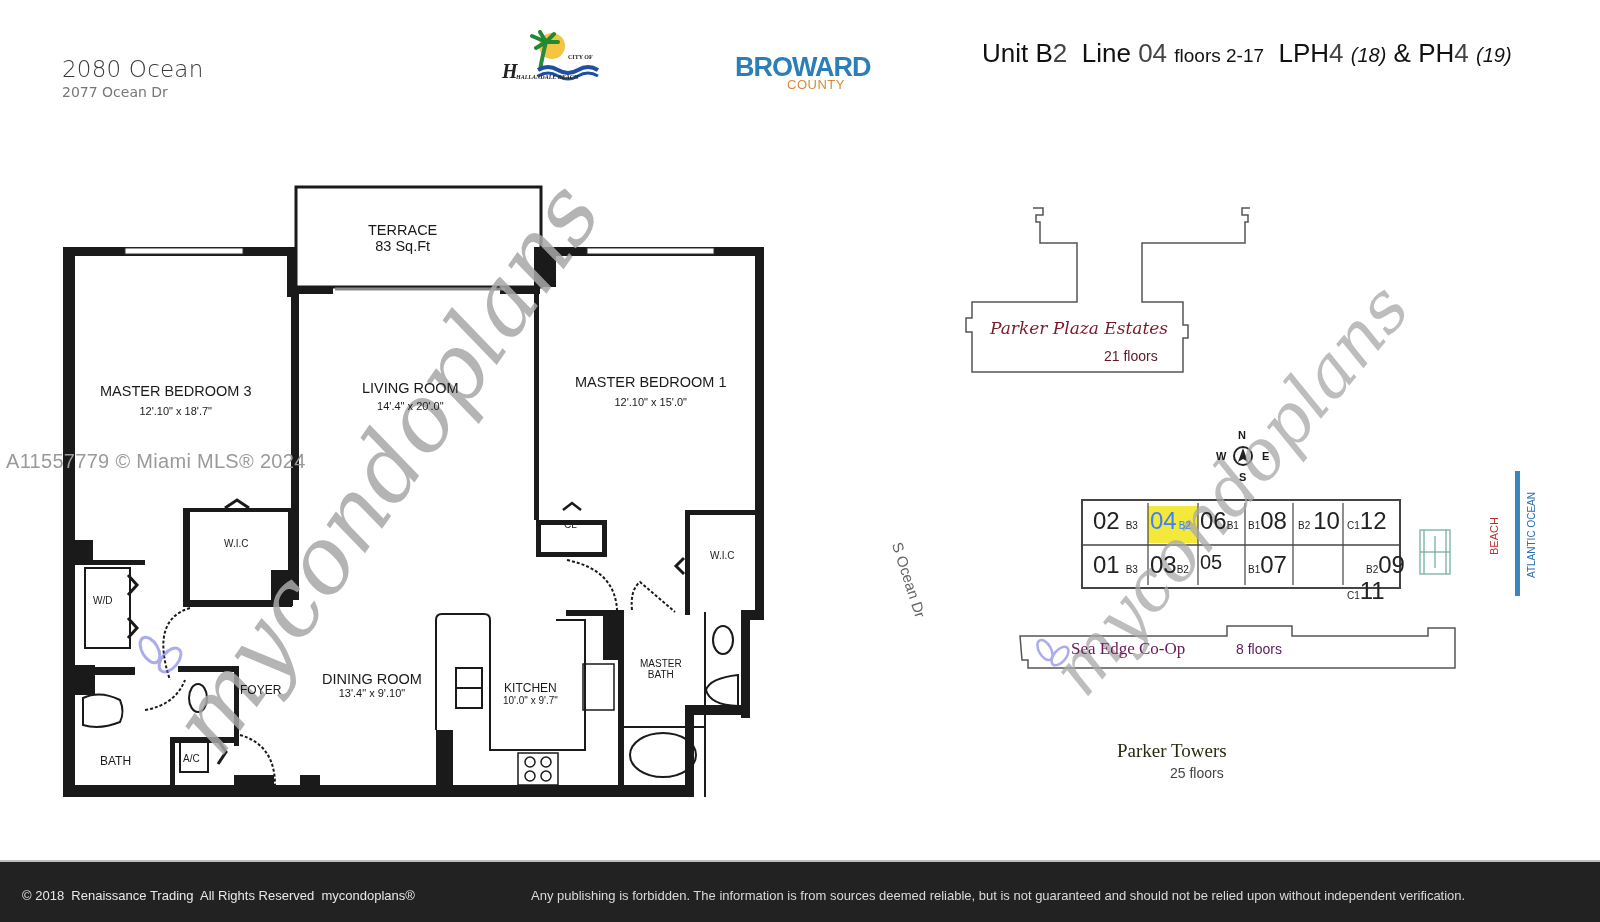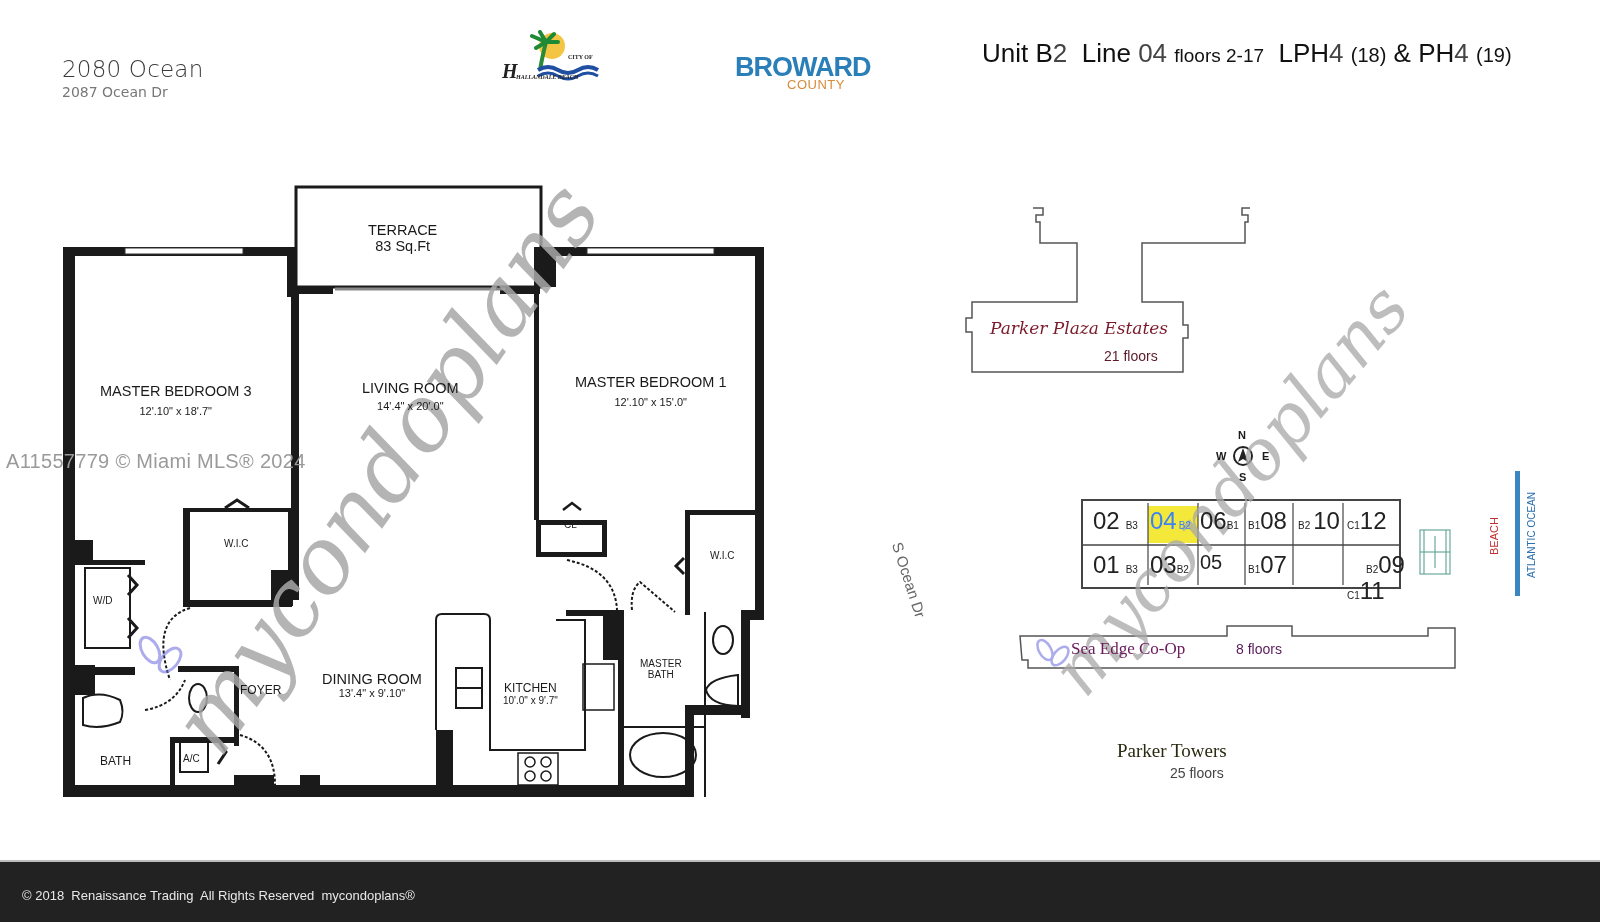--- a/index.html
+++ b/index.html
@@ -2,41 +2,41 @@
 <html><head>
 <meta charset="utf-8">
 <style>
   html, body { margin:0; padding:0; background:#ffffff; }
   body { width:1600px; height:922px; position:relative; overflow:hidden; font-family:"Liberation Sans", sans-serif; color:#222; }
   .abs { position:absolute; }
   .bldg-title { left:62px; top:56px; font-size:23px; color:#3a3a3a; font-family:"DejaVu Sans", sans-serif; font-weight:300; letter-spacing:0.2px; }
   .bldg-addr { left:62px; top:84px; font-size:14px; color:#777; font-family:"DejaVu Sans", sans-serif; }
   .unit-heading { left:982px; top:38px; font-size:26px; color:#111; white-space:nowrap; font-family:"Liberation Sans", sans-serif; }
   .unit-heading .g { color:#444; }
-  .unit-heading .sm { font-size:20px; }
+  .unit-heading .sm { font-size:20px;font-style:italic; }
   .unit-heading .xs { font-size:19px; }
   .mls { left:6px; top:450px; font-size:20px; color:#9a9a9a; white-space:nowrap; letter-spacing:0.3px; }
   .footer { left:0; top:860px; width:1600px; height:62px; background:#222222; border-top:2px solid #bdbdbd; box-sizing:border-box; }
   .footer-left { left:22px; top:26px; color:#e8e8e8; font-size:13px; white-space:nowrap; }
   .footer-right { left:531px; top:26px; color:#d9d9d9; font-size:13px; white-space:nowrap; }
   .lbl { position:absolute; font-family:"Liberation Sans", sans-serif; color:#1a1a1a; text-align:center; white-space:nowrap; }
   .room { font-size:14.5px; }
   .dim { font-size:11px; }
   .tiny { font-size:10px; }
   .script { font-family:"DejaVu Serif", serif; font-style:italic; }
   .logo-halla { left:510px; top:30px; width:90px; height:55px; }
   .logo-broward { left:735px; top:52px; }
   .broward-word { font-size:27px; font-weight:bold; color:#2a7fb8; letter-spacing:-1px; font-family:"Liberation Sans", sans-serif; }
   .broward-county { font-size:13px; color:#d88a3a; margin-left:52px; margin-top:-6px; letter-spacing:0.5px; }
 </style>
 </head>
 <body>
 
 <div class="abs bldg-title">2080 Ocean</div>
-<div class="abs bldg-addr">2087 Ocean Dr</div>
+<div class="abs bldg-addr">2077 Ocean Dr</div>
 
 <div class="abs logo-halla">
   <svg width="90" height="55" viewBox="0 0 90 55">
     <circle cx="42" cy="16" r="13" fill="#f4c542"></circle>
     <path d="M30 40 C32 28 34 20 36 12" stroke="#2a8a3a" stroke-width="4" fill="none"></path>
     <path d="M36 12 L22 6 M36 12 L26 18 M36 12 L44 4 M36 12 L48 12 M36 12 L30 2" stroke="#1f8a35" stroke-width="4" stroke-linecap="round"></path>
     <path d="M28 40 Q38 34 48 40 T68 40 T88 40" stroke="#1f4fa0" stroke-width="4" fill="none"></path>
     <path d="M28 46 Q38 40 48 46 T68 46 T88 46" stroke="#1f4fa0" stroke-width="3" fill="none"></path>
   </svg>
   <span class="abs" style="left:58px;top:24px;font-size:6px;font-family:'Liberation Serif',serif;font-weight:bold;">CITY OF</span>
@@ -259,13 +259,14 @@
 <div class="abs" style="left:1366px;top:551px;font-size:24px;color:#222;"><span style="font-size:10px;">B2</span><span>09</span></div>
 <div class="abs" style="left:1347px;top:577px;font-size:24px;color:#222;"><span style="font-size:10px;">C1</span><span>11</span></div>
 
 <div class="abs footer">
   <div class="abs footer-left">
     <span>© 2018</span>&nbsp;
     <span>Renaissance Trading</span>&nbsp;
     <span>All Rights Reserved</span>&nbsp;
     <span>mycondoplans®</span>
   </div>
+  <div class="abs footer-right">Any publishing is forbidden.  The information is from sources deemed reliable, but is not guaranteed and should not be relied upon without independent verification.</div>
 </div>
 
 </body></html>

